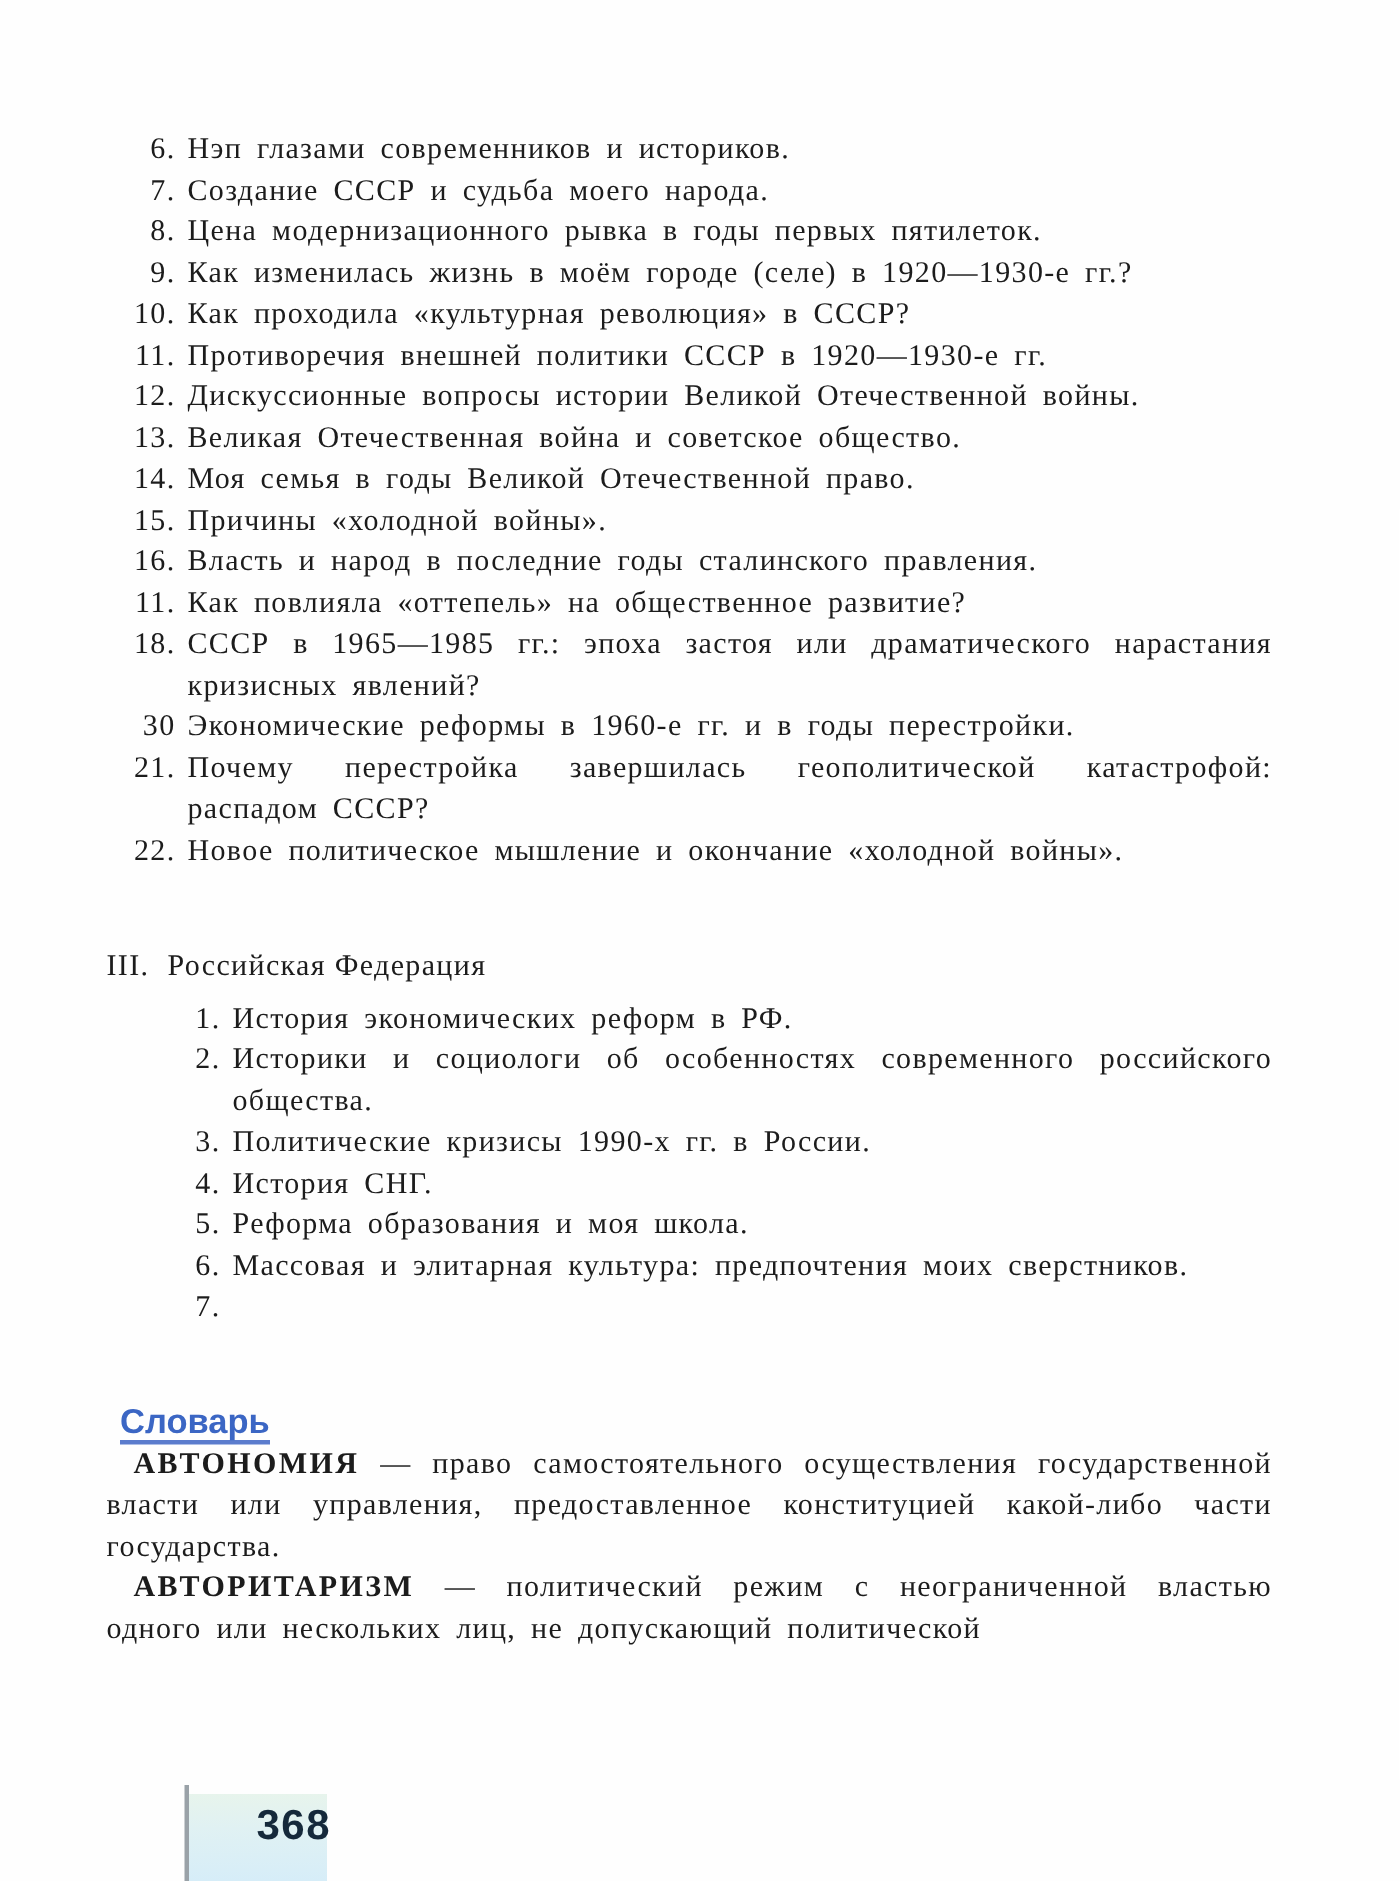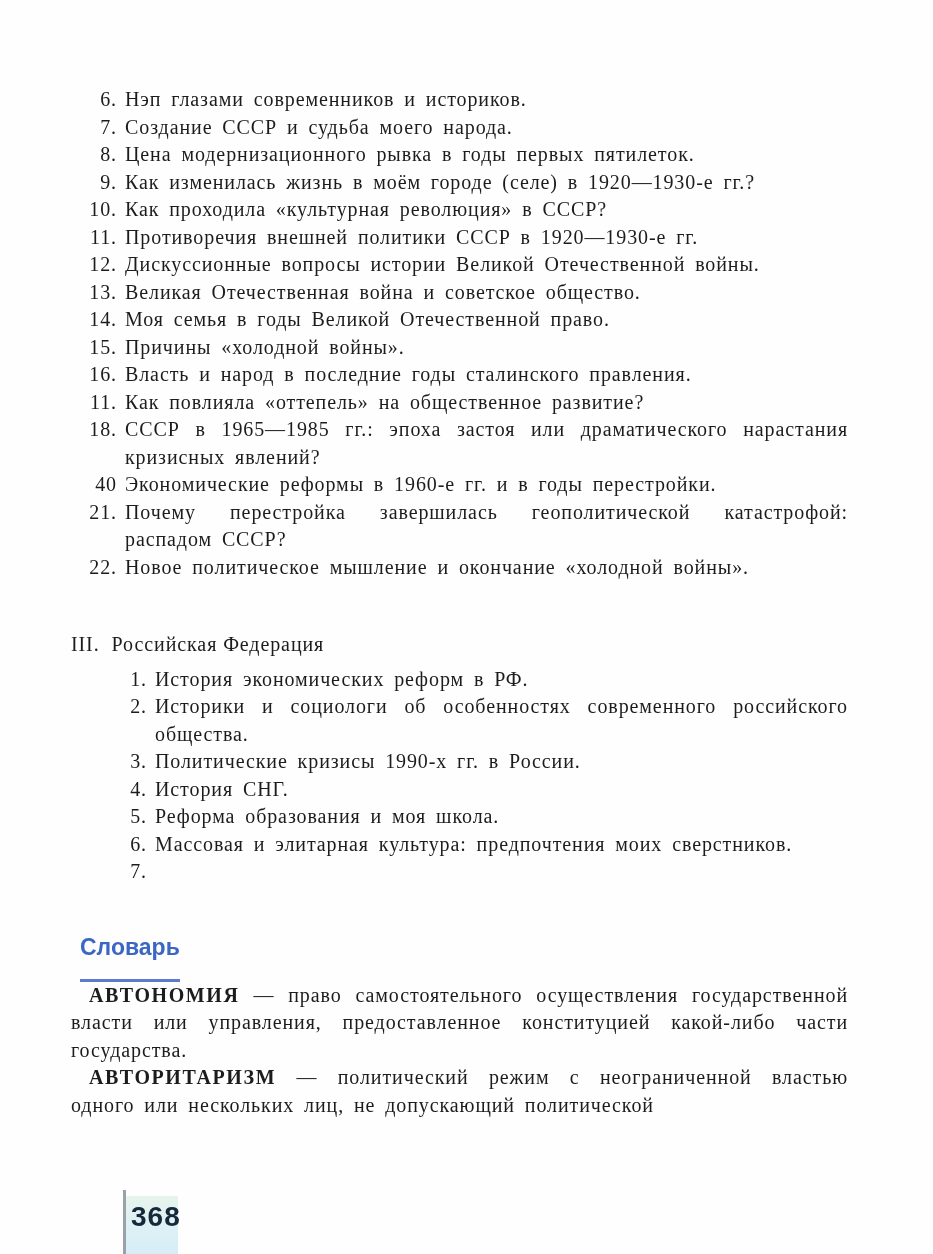--- a/index.html
+++ b/index.html
@@ -48,21 +48,21 @@
   .glossary-head {
     margin: 48px 0 0 9px;
     font-family: "Liberation Sans", sans-serif;
     font-weight: bold;
     font-size: 23px;
     line-height: 26px;
     color: #3b66c4;
   }
   .glossary-head .head-text {
     display: inline-block;
-    padding-bottom: 19px;
+    padding-bottom: 0;
     border-bottom: 3px solid #5b7ccd;
   }
   .entries { }
   .entry {
     margin: 0;
     font-size: 20px;
     line-height: 27.5px;
     letter-spacing: 0.9px;
     word-spacing: 4px;
     text-align: justify;
@@ -87,20 +87,21 @@
     height: 64px;
     background: #9aa2a8;
   }
   .pagenum .badge {
     position: absolute;
     left: 3px;
     top: 6px;
     width: 52px;
     height: 58px;
     background: linear-gradient(180deg, #e7f4ec 0%, #e0f1f3 40%, #d6edf8 100%);
+    padding-left: 40px;
   }
   .pagenum .badge span {
     display: block;
     padding: 5px 0 0 5px;
     font-family: "Liberation Sans", sans-serif;
     font-weight: bold;
     font-size: 28px;
     letter-spacing: 1px;
     color: #15293b;
   }
@@ -173,21 +174,21 @@
           <span class="txt">Как повлияла «оттепель» на общественное развитие?</span>
         </div>
 
         <div class="item">
           <span class="num">18.</span>
           <span class="txt">СССР в 1965—1985 гг.: эпоха застоя или драматического на­растания кризисных явлений?</span>
         </div>
 
 
         <div class="item">
-          <span class="num">40</span>
+          <span class="num">30</span>
           <span class="txt">Экономические реформы в 1960-е гг. и в годы перестройки.</span>
         </div>
 
         <div class="item">
           <span class="num">21.</span>
           <span class="txt">Почему перестройка завершилась геополитической катастро­фой: распадом СССР?</span>
         </div>
 
         <div class="item">
           <span class="num">22.</span>

